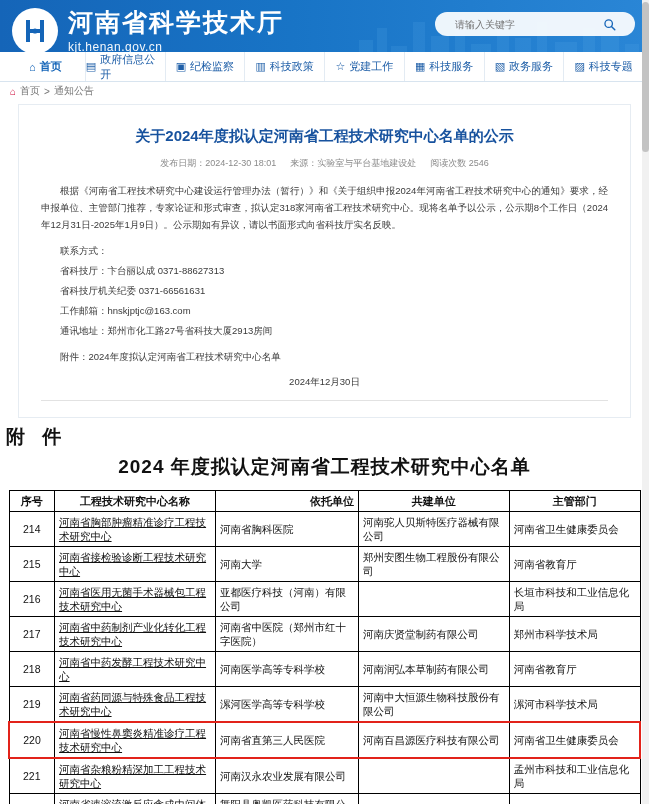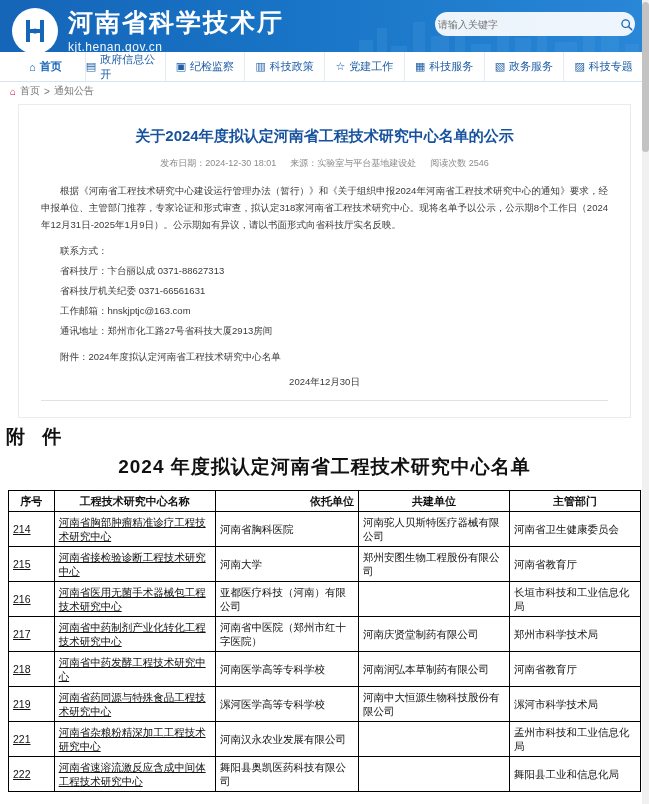--- a/index.html
+++ b/index.html
@@ -24,21 +24,21 @@
     display:flex;align-items:center;justify-content:center;
     color:#1565b8;font-size:26px;font-weight:bold;line-height:1;
   }
   .logo-text{margin-left:10px;color:#fff;}
   .logo-title{font-size:25px;font-weight:bold;letter-spacing:2px;line-height:28px;
     font-family:"DejaVu Sans","Liberation Sans",sans-serif;}
   .logo-sub{font-size:12px;letter-spacing:.5px;margin-top:3px;opacity:.95;}
   .search-box{
     position:absolute;right:14px;top:12px;width:200px;height:24px;
     background:rgba(255,255,255,.92);border-radius:12px;
-    display:flex;align-items:center;padding:0 1px;box-sizing:border-box;justify-content:flex-end;
+    display:flex;align-items:center;padding:0 18px;box-sizing:border-box;justify-content:flex-end;
   }
   .search-box input{
     border:0;outline:0;background:transparent;flex:1;font-size:10px;color:#555;
     font-family:"Liberation Sans",sans-serif;
   }
   .search-ico{width:14px;height:14px;color:#1565b8;}
   
   .nav{
     height:30px;background:#ffffff;border-bottom:1px solid #d8e4ef;
     display:flex;align-items:center;justify-content:space-between;
@@ -84,21 +84,21 @@
     text-align:center;font-size:19px;font-weight:bold;color:#111;
     margin:4px 0 10px 0;letter-spacing:1px;
   }
   
   table{
     width:633px;margin:0 8px;border-collapse:collapse;
     font-size:10.5px;color:#111;table-layout:fixed;
   }
   th,td{border:1px solid #000;padding:3px 4px;line-height:14px;vertical-align:middle;}
   th{text-align:center;font-weight:bold;font-size:11px;}
-  td.num{width:36px;text-decoration:underline;}
+  td.num{text-align:center;width:36px;}
   td.c2{width:150px;text-decoration:underline;}
   td.c3{width:132px;}
   td.c4{width:140px;}
   td.c5{width:120px;}
   tr.hl td{border-top:2px solid #e2231a;border-bottom:2px solid #e2231a;}
   tr.hl td.num{border-left:2px solid #e2231a;}
   tr.hl td:last-child{border-right:2px solid #e2231a;}
   
   .scrollbar{position:fixed;right:0;top:0;width:7px;height:804px;background:#f1f1f1;}
   .scroll-thumb{position:absolute;top:2px;left:0;width:7px;height:150px;background:#c3c3c3;border-radius:4px;}
@@ -270,20 +270,27 @@
       <td class="c4">河南润弘本草制药有限公司</td>
       <td class="c5">河南省教育厅</td>
     </tr>
     <tr>
       <td class="num">219</td>
       <td class="c2">河南省药同源与特殊食品工程技术研究中心</td>
       <td class="c3">漯河医学高等专科学校</td>
       <td class="c4">河南中大恒源生物科技股份有限公司</td>
       <td class="c5">漯河市科学技术局</td>
     </tr>
+    <tr class="hl">
+      <td class="num">220</td>
+      <td class="c2">河南省慢性鼻窦炎精准诊疗工程技术研究中心</td>
+      <td class="c3">河南省直第三人民医院</td>
+      <td class="c4">河南百昌源医疗科技有限公司</td>
+      <td class="c5">河南省卫生健康委员会</td>
+    </tr>
     <tr>
       <td class="num">221</td>
       <td class="c2">河南省杂粮粉精深加工工程技术研究中心</td>
       <td class="c3">河南汉永农业发展有限公司</td>
       <td class="c4"></td>
       <td class="c5">孟州市科技和工业信息化局</td>
     </tr>
     <tr>
       <td class="num">222</td>
       <td class="c2">河南省速溶流激反应含成中间体工程技术研究中心</td>

